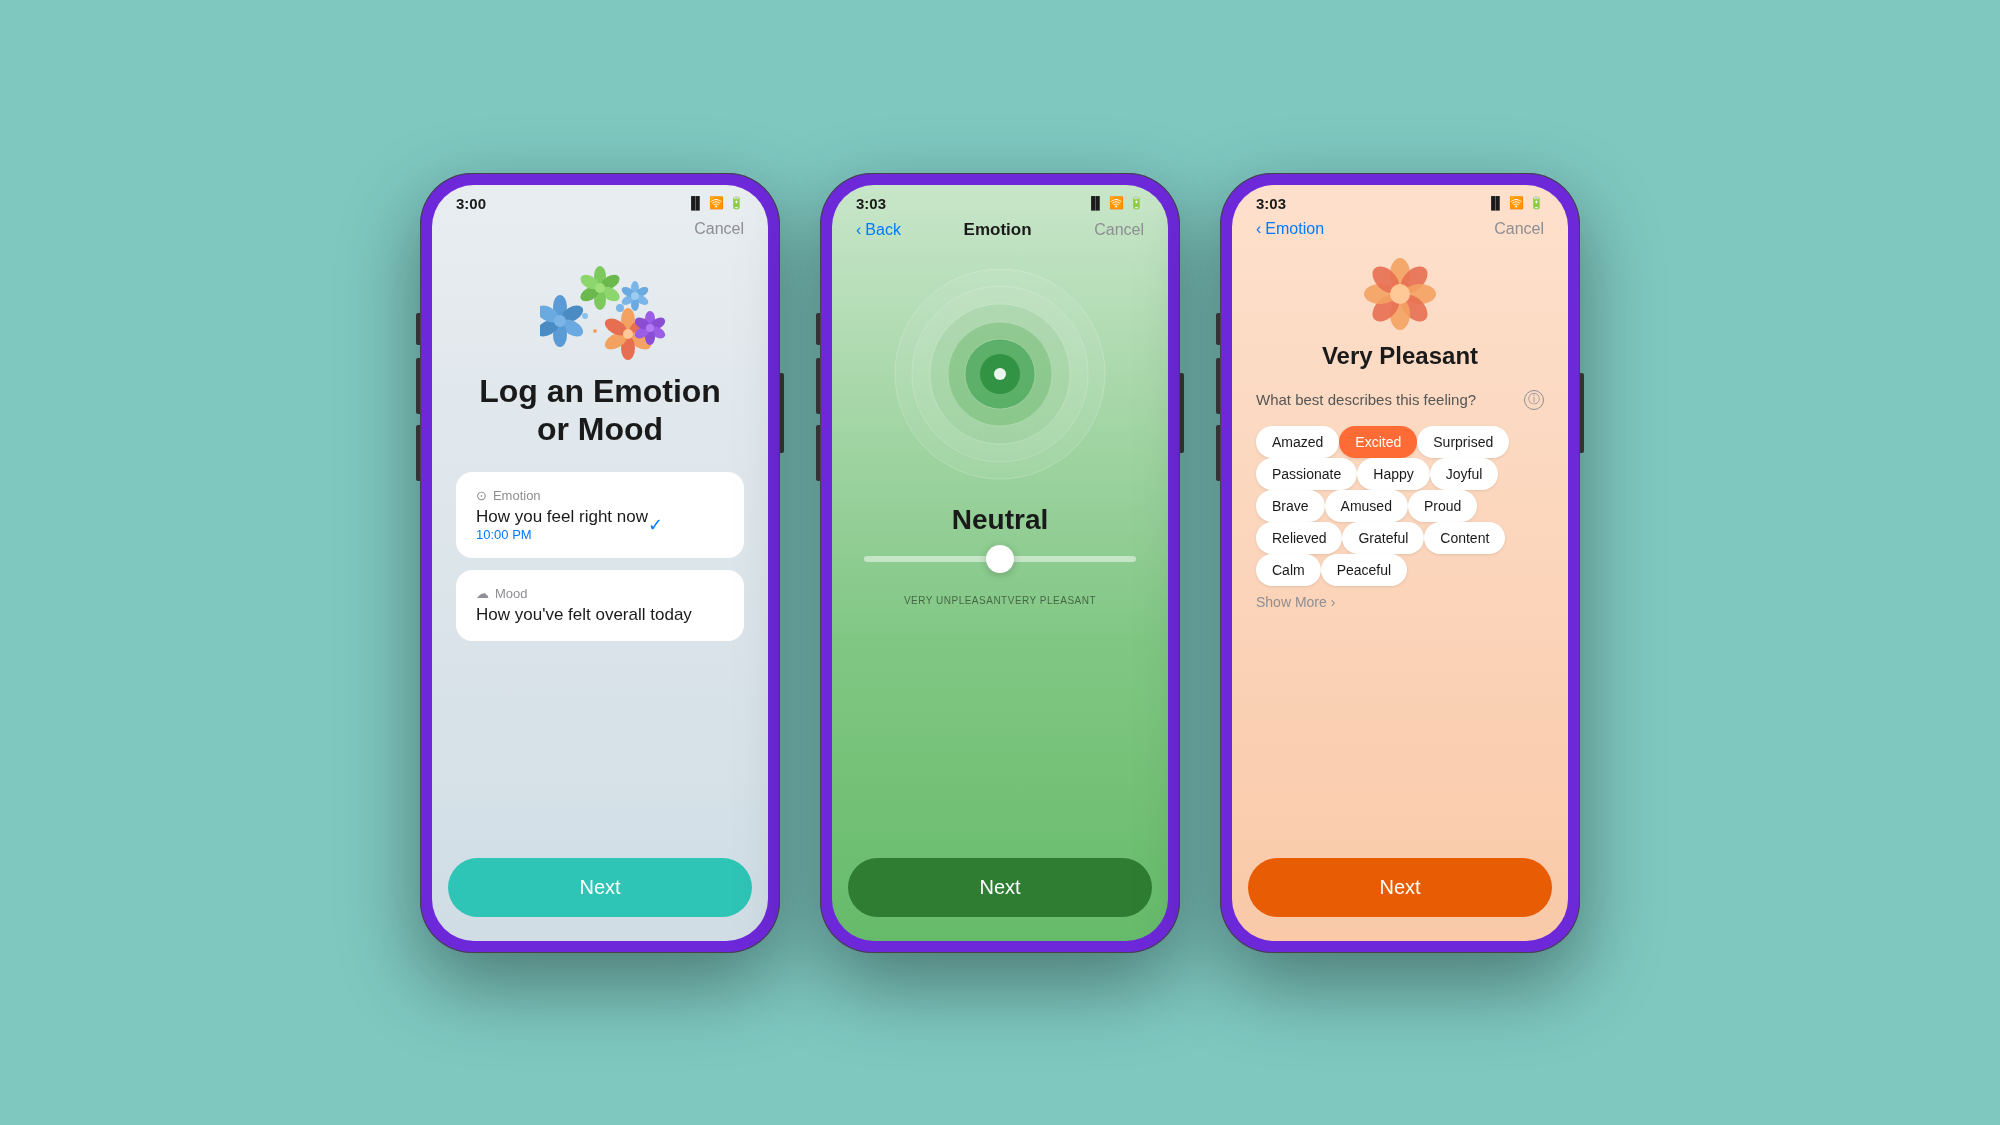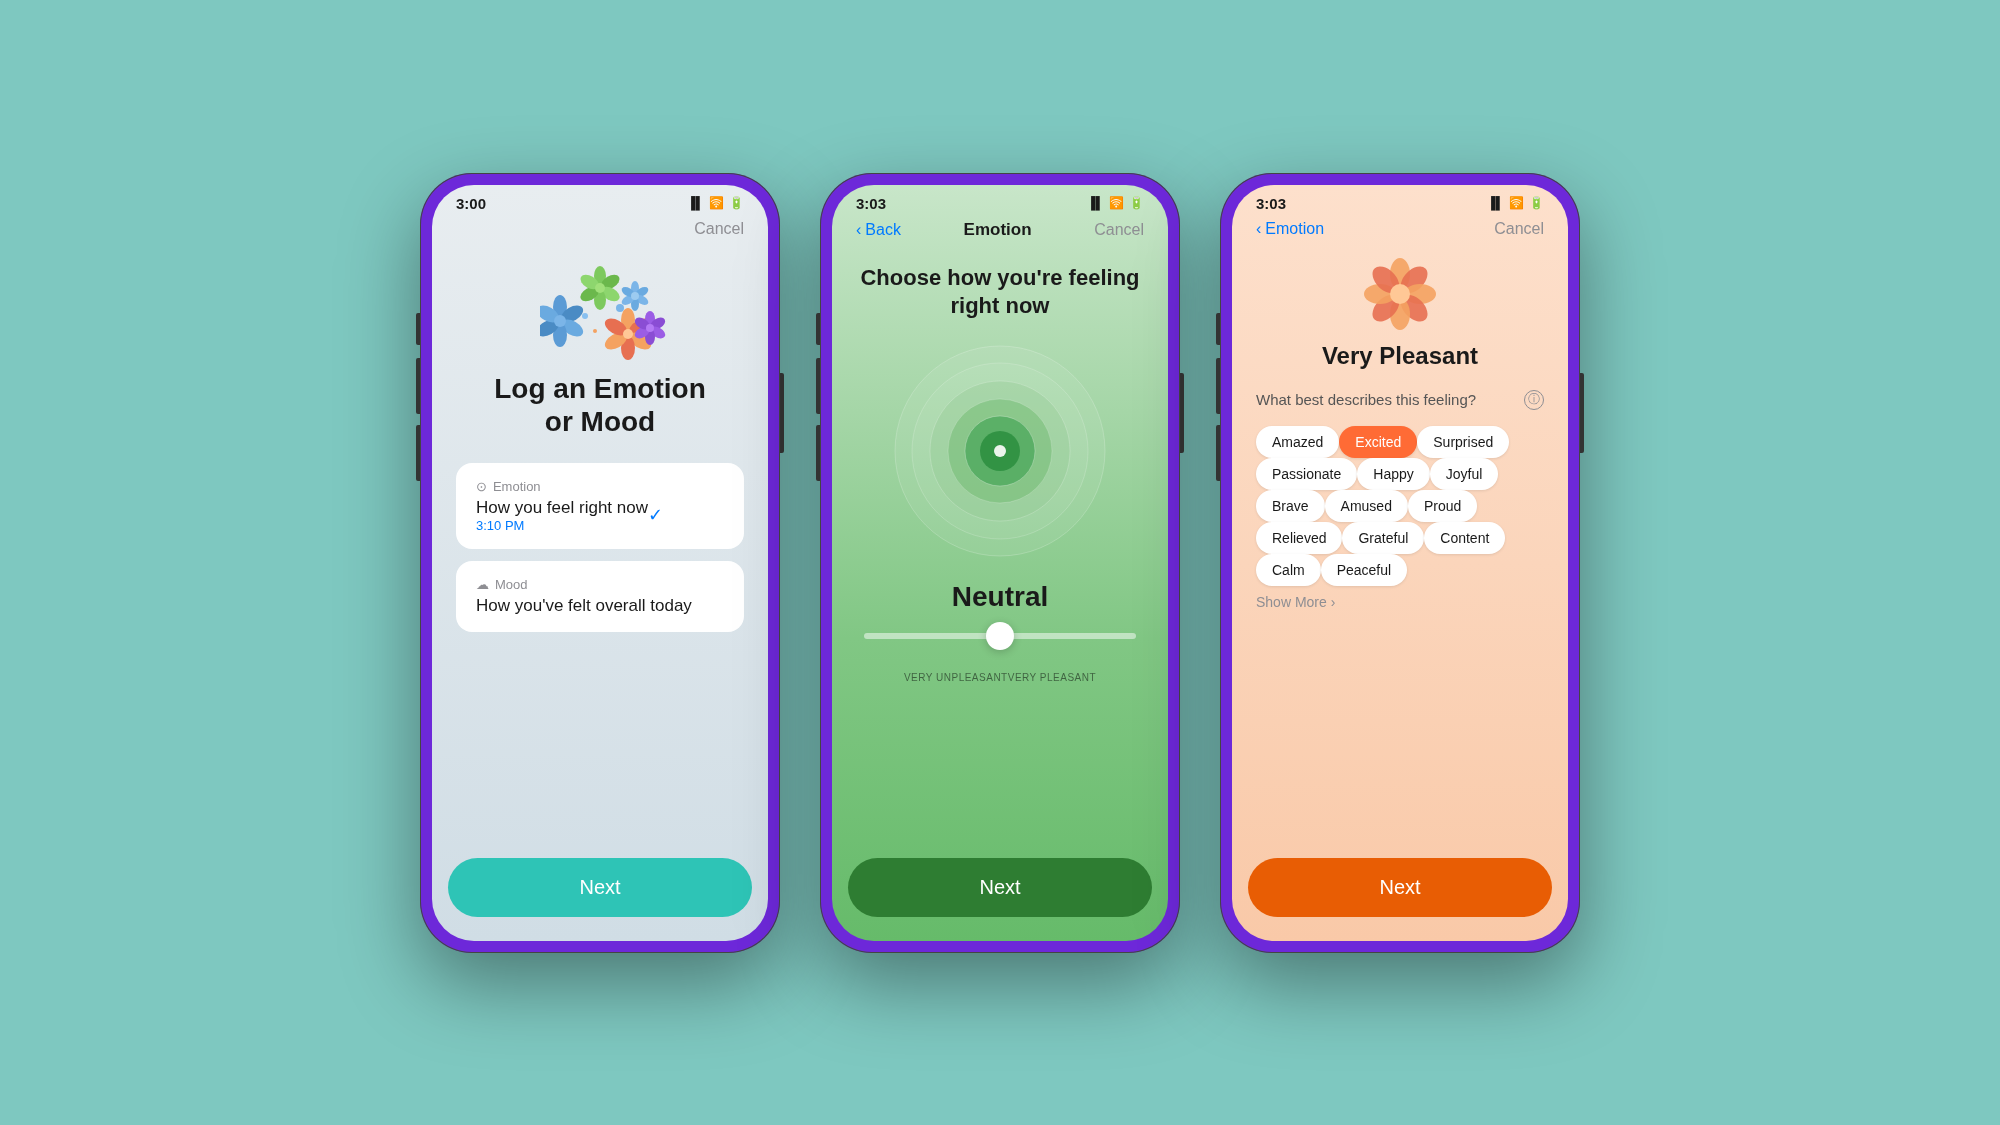--- a/index.html
+++ b/index.html
@@ -110,21 +110,21 @@
     }
 
     .flowers-icon {
       width: 120px;
       height: 90px;
       position: relative;
       margin-bottom: 16px;
     }
 
     .phone1-title {
-      font-size: 28px;
+      font-size: 32px;
       font-weight: 700;
       color: #1a1a1a;
       text-align: center;
       line-height: 1.2;
       margin-bottom: 24px;
     }
 
     .option-card {
       width: 100%;
       background: white;
@@ -478,21 +478,21 @@
           </div>
 
           <div class="option-card">
             <div class="option-card-header">
               <span>⊙</span>
               <span>Emotion</span>
             </div>
             <div class="option-card-row">
               <div>
                 <div class="option-card-title">How you feel right now</div>
-                <div class="option-card-time">3:10 PM</div>
+                <div class="option-card-time">10:00 PM</div>
               </div>
               <span class="checkmark">✓</span>
             </div>
           </div>
 
           <div class="option-card">
             <div class="option-card-header">
               <span>☁</span>
               <span>Mood</span>
             </div>
@@ -529,24 +529,20 @@
         <div class="nav-bar">
           <span class="nav-back">
             <span>‹</span>
             <span>Back</span>
           </span>
           <span class="nav-title">Emotion</span>
           <span class="nav-cancel">Cancel</span>
         </div>
 
         <div class="emotion-wheel-container">
-          <div class="emotion-wheel-title">
-            <span style="white-space:pre-line">Choose how you're feeling
-right now</span>
-          </div>
 
           <div class="wheel-visual">
             <svg width="220" height="220" viewBox="0 0 220 220">
 
               <circle cx="110" cy="110" r="105" fill="rgba(255,255,255,0.08)" stroke="rgba(255,255,255,0.2)" stroke-width="1"></circle>
               <circle cx="110" cy="110" r="88" fill="rgba(255,255,255,0.06)" stroke="rgba(255,255,255,0.18)" stroke-width="1"></circle>
               <circle cx="110" cy="110" r="70" fill="rgba(144,200,144,0.3)" stroke="rgba(255,255,255,0.2)" stroke-width="1"></circle>
               <circle cx="110" cy="110" r="52" fill="rgba(100,180,100,0.4)" stroke="rgba(255,255,255,0.2)" stroke-width="1"></circle>
               <circle cx="110" cy="110" r="35" fill="rgba(60,160,80,0.6)" stroke="rgba(255,255,255,0.25)" stroke-width="1"></circle>
               <circle cx="110" cy="110" r="20" fill="rgba(40,140,60,0.8)"></circle>

